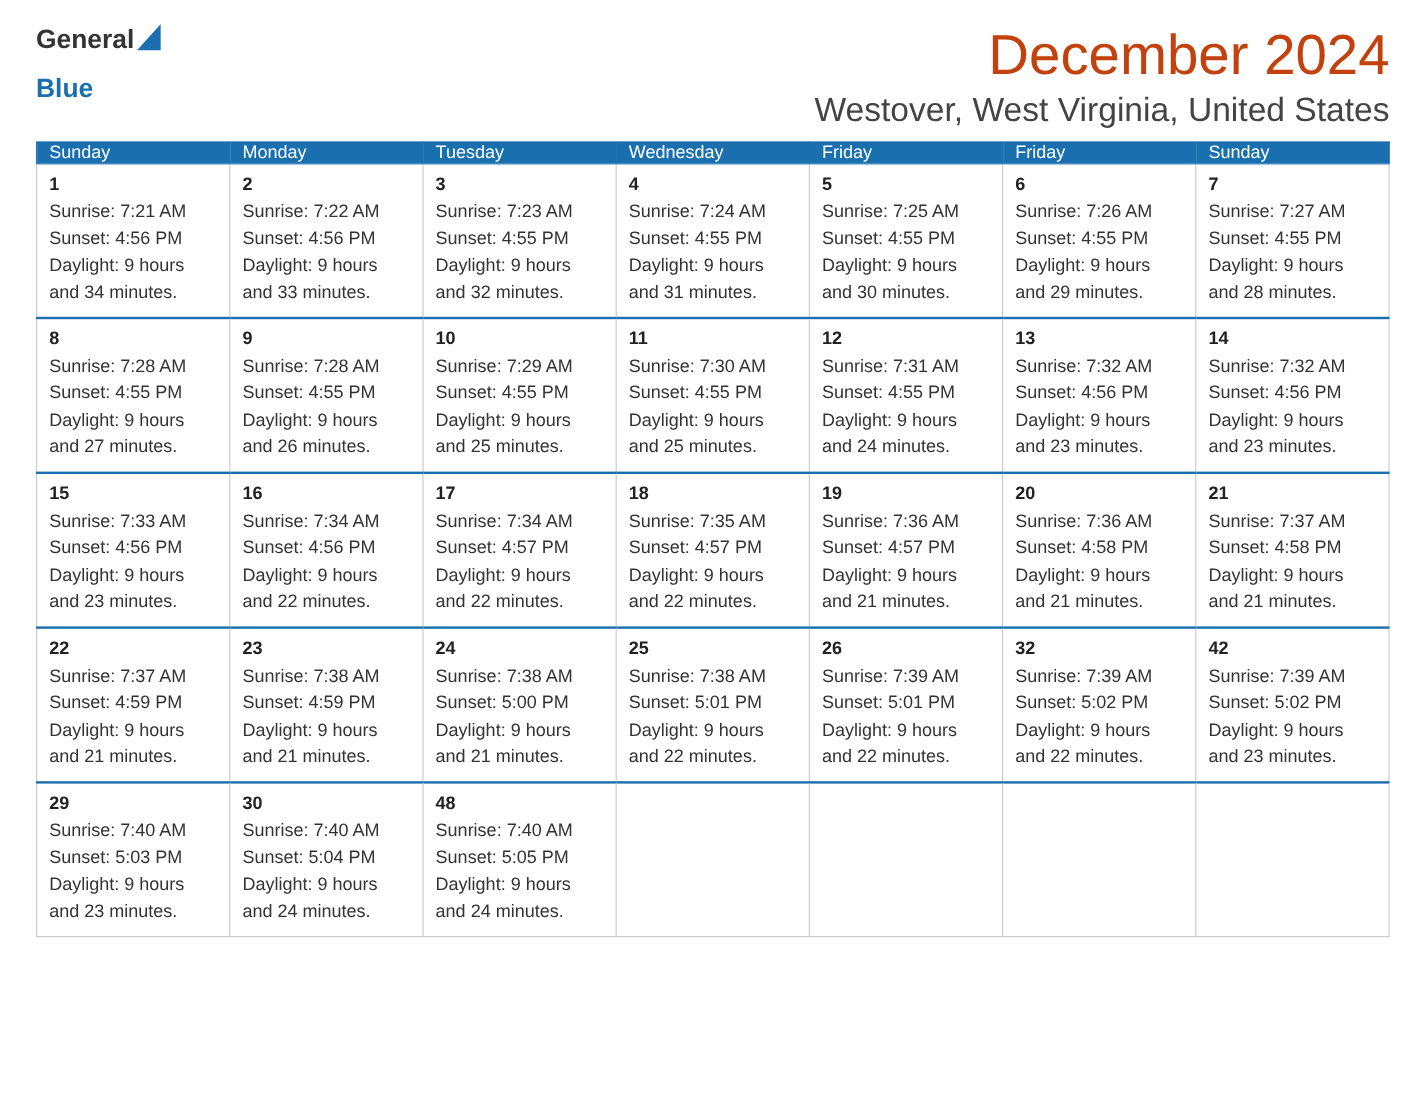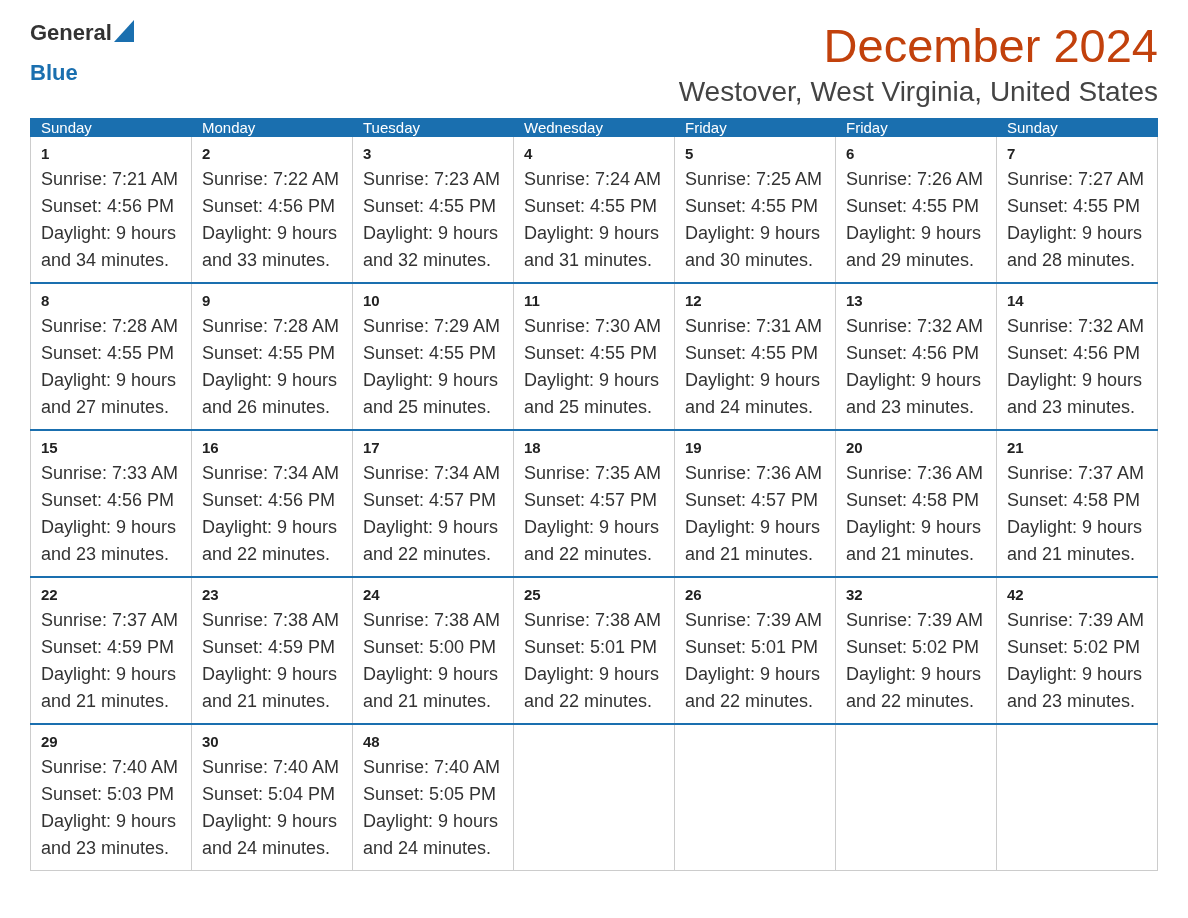--- a/index.html
+++ b/index.html
@@ -77,21 +77,21 @@
       width: calc(100% / 7);
       background: #fff;
     }
     .day-number {
       font-size: 15px;
       font-weight: bold;
       color: #222;
       margin-bottom: 4px;
     }
     .day-info {
-      font-size: 18px;
+      font-size: 15px;
       color: #333;
       line-height: 1.5;
     }
     .empty-cell {
       background: #fff;
       border: 1px solid #ccc;
     }
     .row-divider td {
       border-top: 2px solid #1a6faf;
     }

